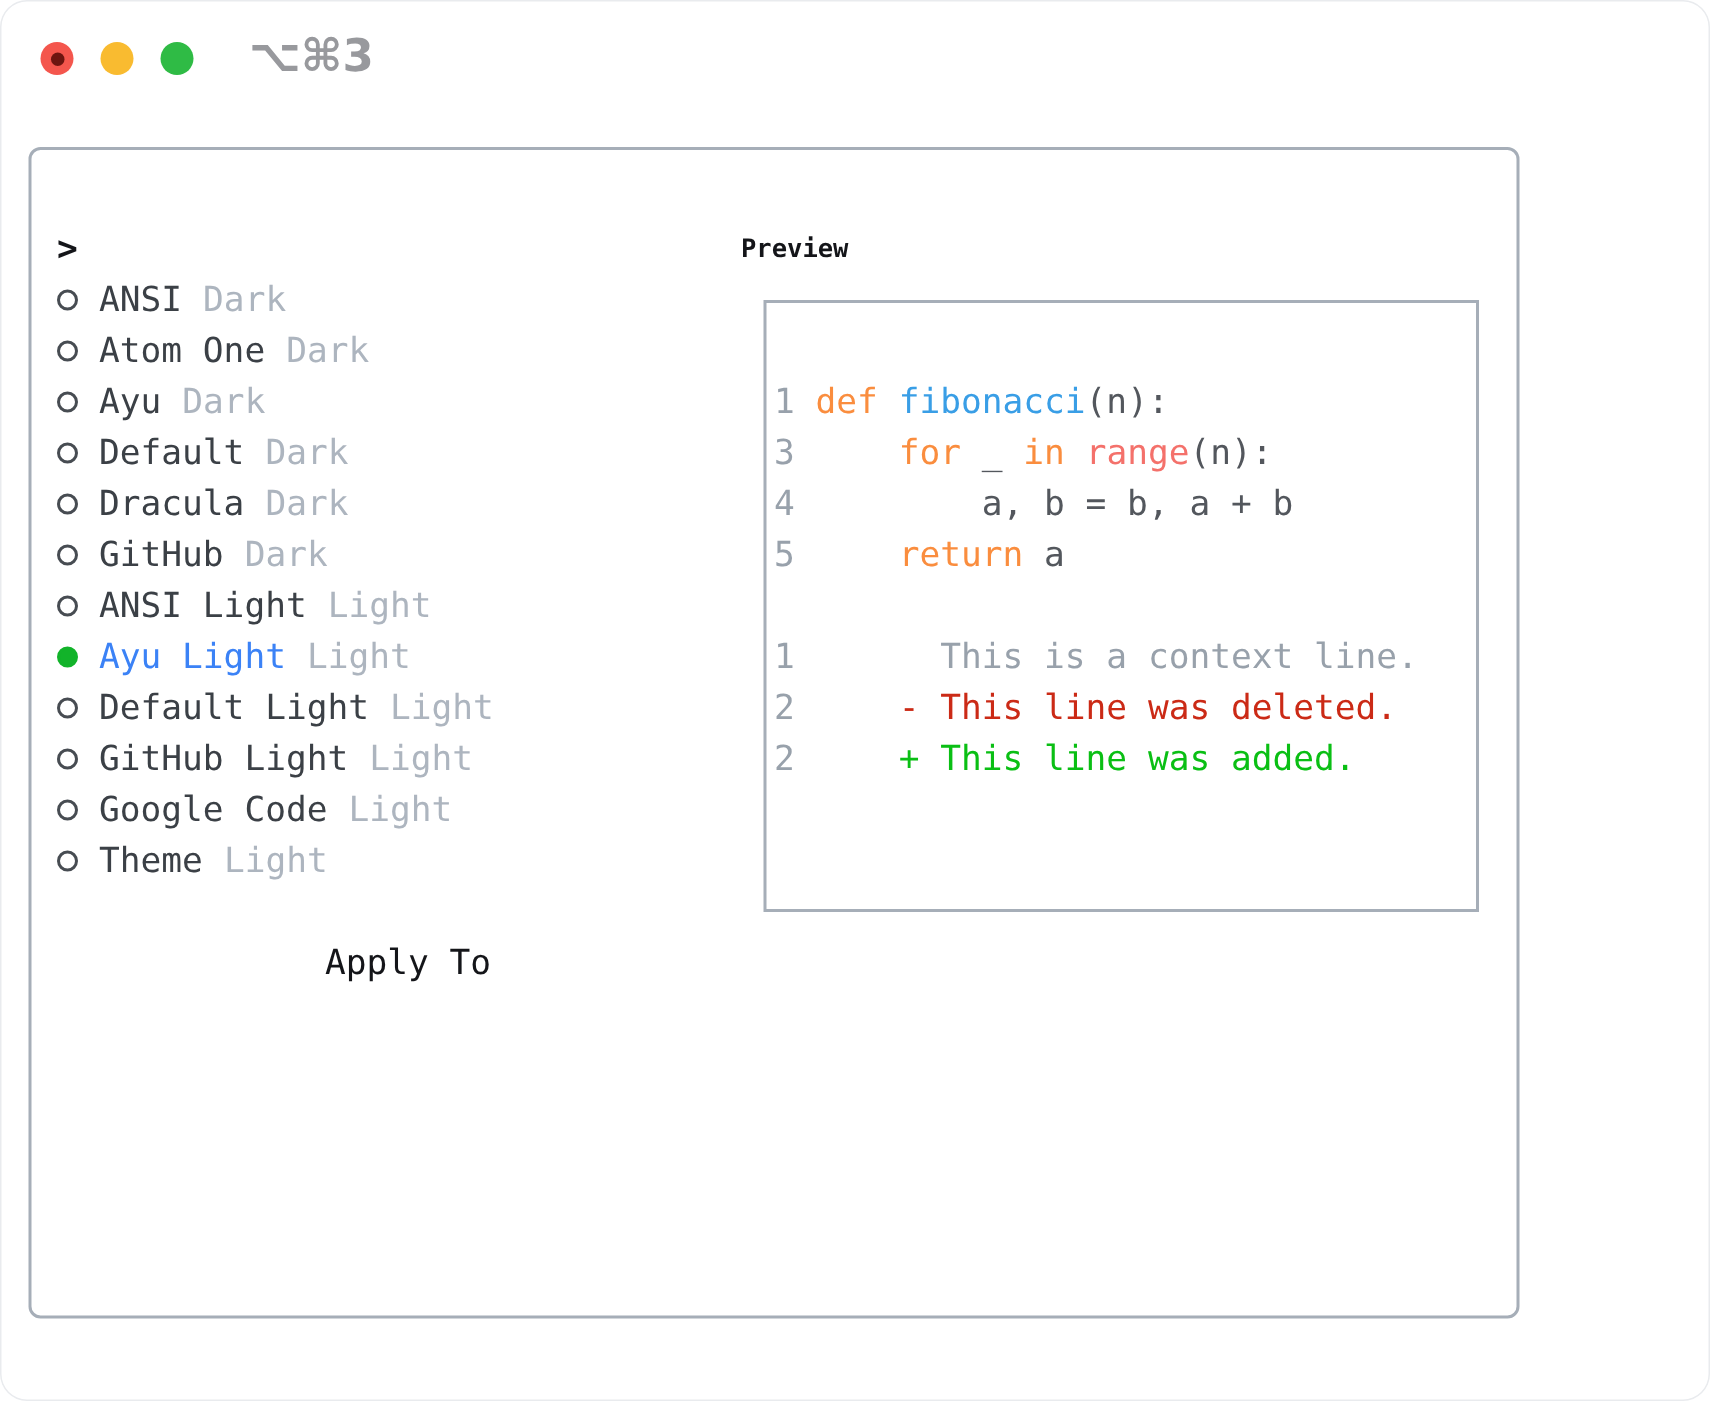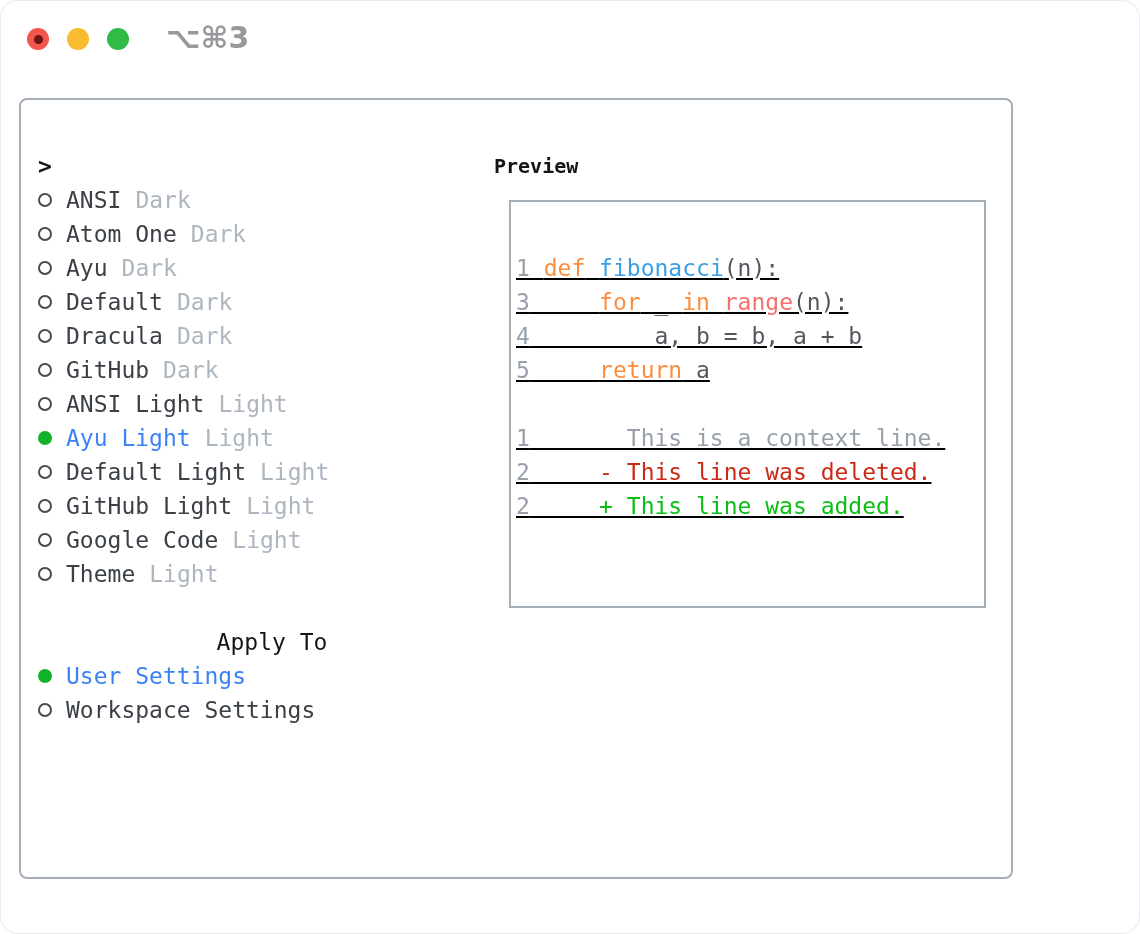--- a/index.html
+++ b/index.html
@@ -46,30 +46,30 @@
   }
   .option .opt-name { color: #3b4046; margin-right: 14px; white-space: pre; }
   .option .opt-variant { color: #adb5bf; white-space: pre; }
   .option.selected .dot { background: #12b32a; border-color: #12b32a; }
   .option.selected .opt-name { color: #3b82f6; }
   .hint { color: #adb5bf; line-height: 34px; }
 
   
   .preview-label {
     position: absolute; left: 494px; top: 149px; height: 34px; line-height: 34px;
-    font-size: 20px; font-weight: bold; color: #141519;
+    font-size: 17px; font-weight: bold; color: #141519;
   }
   .preview-box {
     position: absolute; left: 509px; top: 200px;
     width: 477px; height: 408px; box-sizing: border-box;
     border: 2px solid #a6aeb8;
     padding: 49px 0 0 5px;
     font-size: 23px;
   }
-  .code-line { height: 34px; line-height: 34px; white-space: pre; text-decoration: underline; }
+  .code-line { height: 34px; line-height: 34px; white-space: pre; }
 </style>
 </head>
 <body>
 
 <div class="window">
 
   <div class="titlebar">
     <span class="light red">
       <span class="inner-dot"></span>
     </span>
@@ -147,32 +147,20 @@
     <span class="opt-variant">Light</span>
   </div>
       </div>
 
     <div class="spacer"></div>
 
     <div class="row header2">
       <span>Apply To</span>
     </div>
 
-    <div id="apply-list">
-        <div class="row option selected">
-    <span class="dot"></span>
-    <span class="opt-name">User Settings</span>
-    <span class="opt-variant"></span>
-  </div>
-        <div class="row option">
-    <span class="dot"></span>
-    <span class="opt-name">Workspace Settings</span>
-    <span class="opt-variant"></span>
-  </div>
-      </div>
 
     <div class="spacer"></div>
 
   </div>
 
   <div class="preview-label">Preview</div>
 
   <div class="preview-box" id="preview-box">
       <div class="code-line"><span style="color: rgb(152, 161, 171);">1 </span><span style="color: rgb(250, 141, 62);">def</span><span style="color: rgb(83, 87, 93);"> </span><span style="color: rgb(57, 158, 230);">fibonacci</span><span style="color: rgb(83, 87, 93);">(n):</span></div>
       <div class="code-line"><span style="color: rgb(152, 161, 171);">3</span><span style="color: rgb(83, 87, 93);">     </span><span style="color: rgb(250, 141, 62);">for</span><span style="color: rgb(83, 87, 93);"> _ </span><span style="color: rgb(250, 141, 62);">in</span><span style="color: rgb(83, 87, 93);"> </span><span style="color: rgb(244, 113, 107);">range</span><span style="color: rgb(83, 87, 93);">(n):</span></div>

